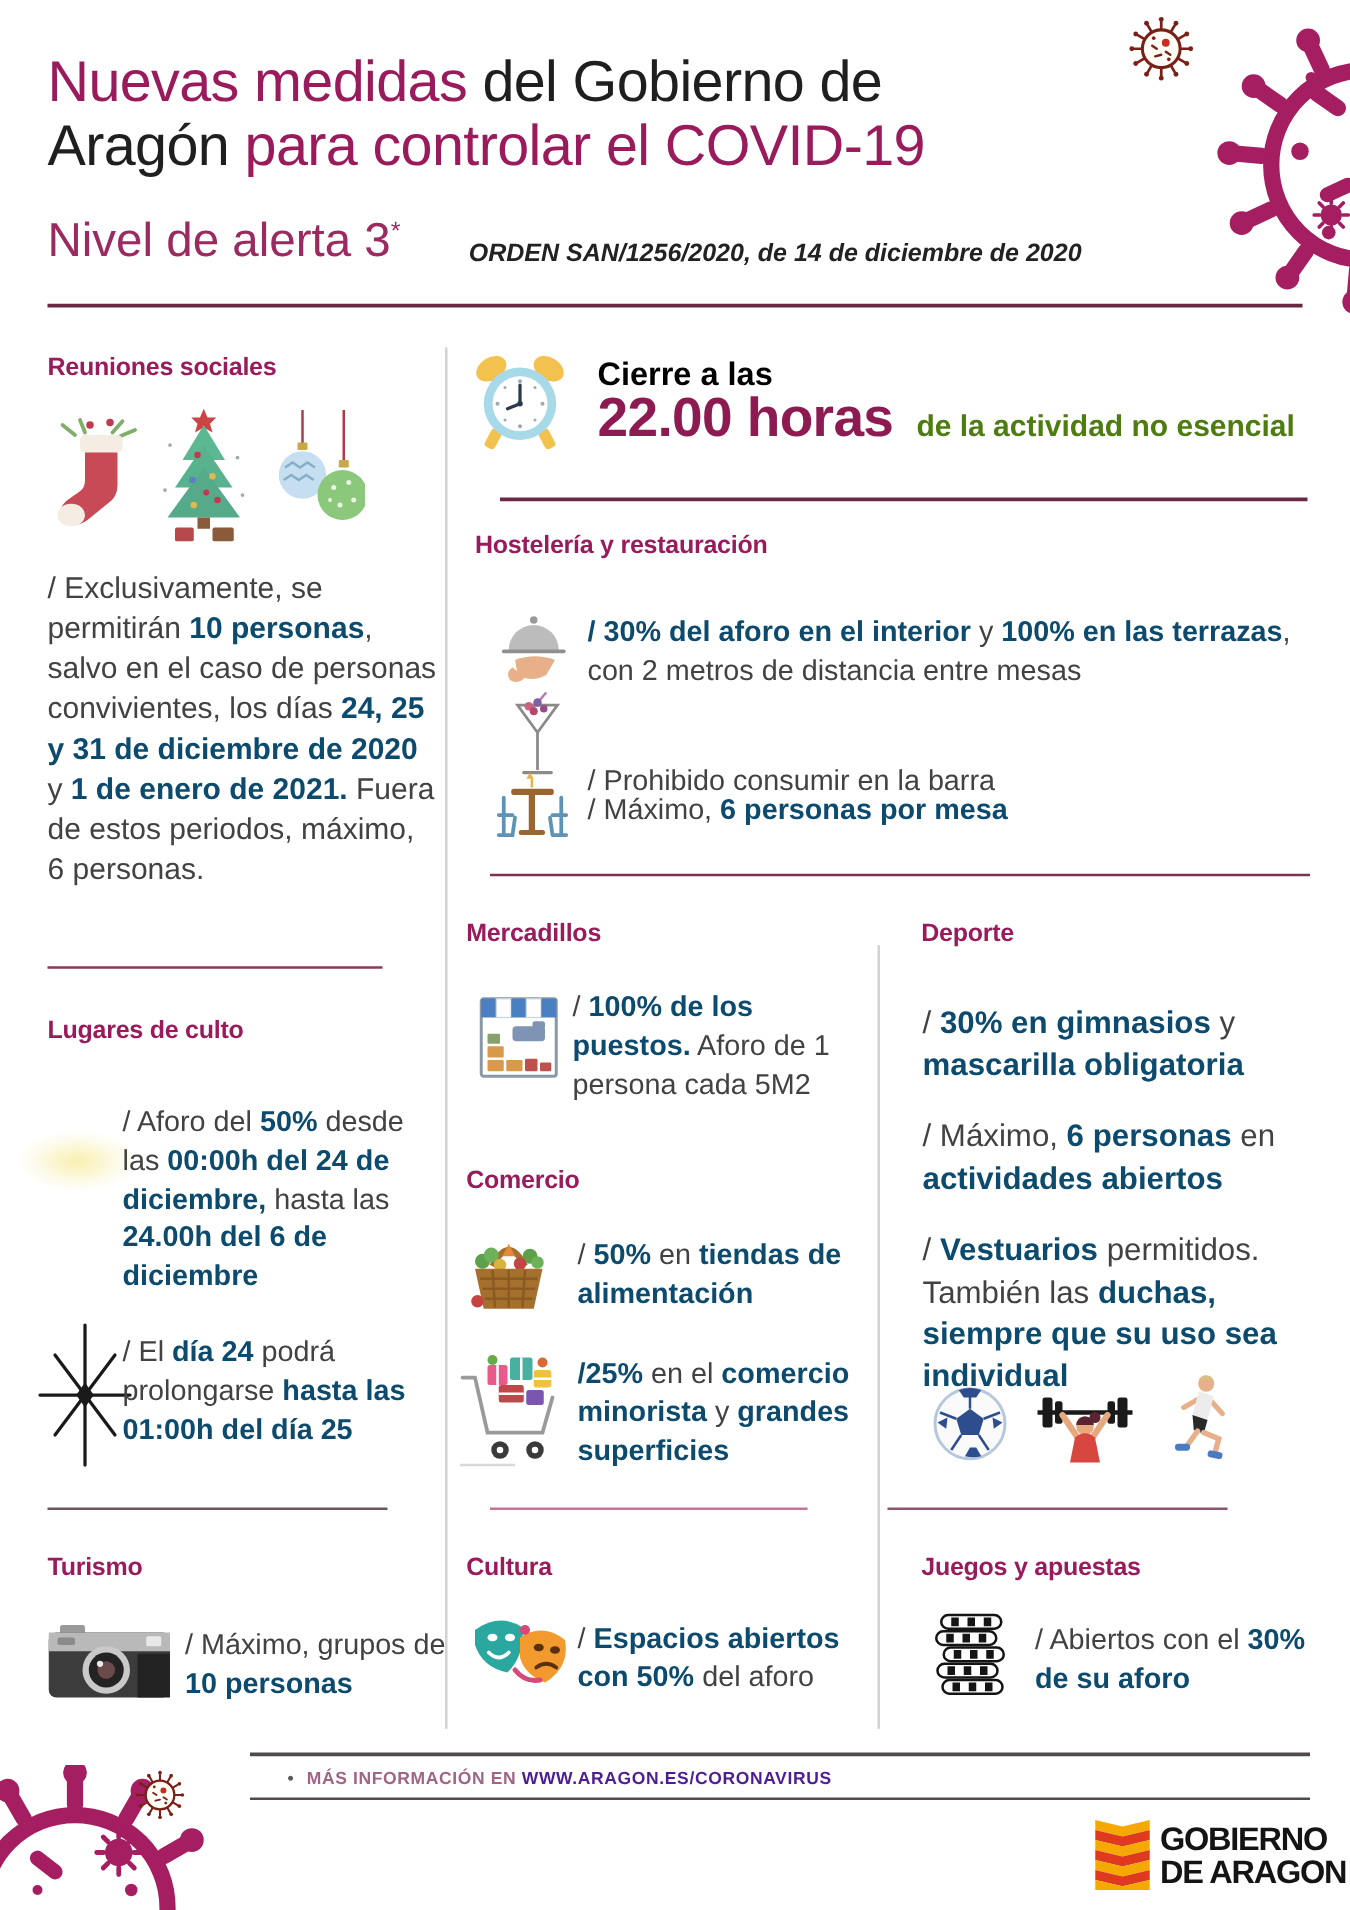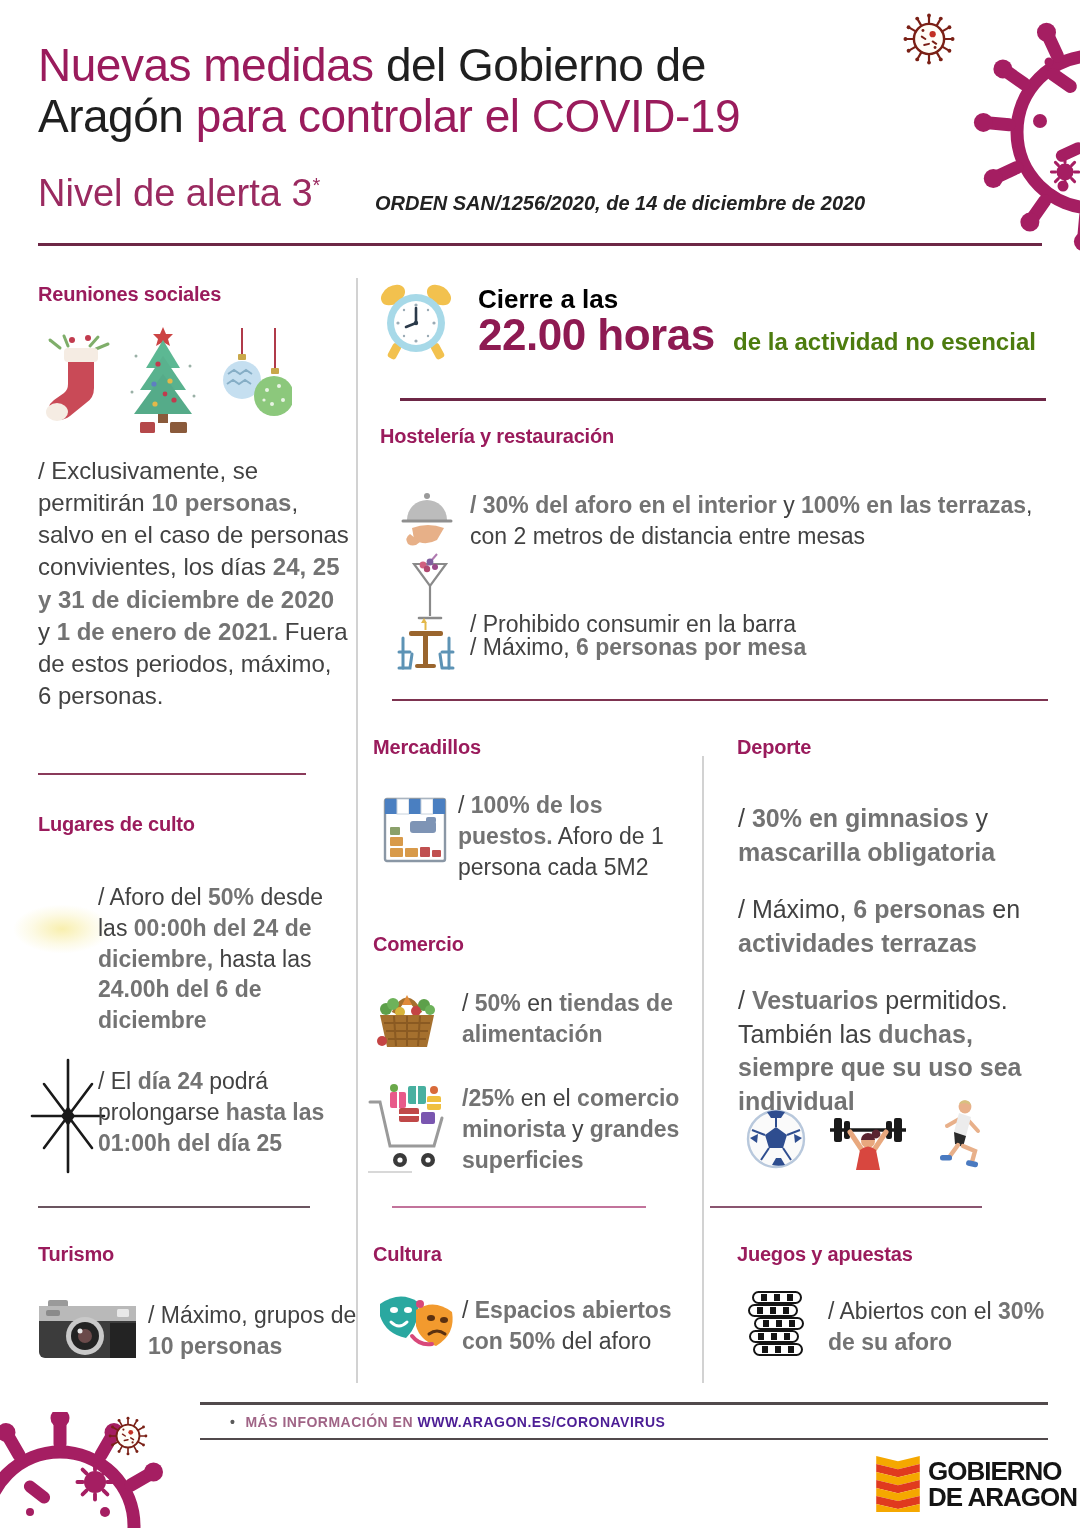--- a/index.html
+++ b/index.html
@@ -7,21 +7,21 @@
         font-family:"Liberation Sans",sans-serif;color:#3a3a3a;margin:0 auto;}
   .abs{position:absolute;}
   .accent{color:#9a1b5c;}
   .title{font-size:46px;line-height:1.1;font-weight:500;color:#1f1f1f;letter-spacing:-0.5px;}
   .title .accent{font-weight:400;}
   .alert{font-size:38px;font-weight:400;color:#9a2a60;}
   .alert sup{font-size:20px;}
   .orden{font-size:20px;font-style:italic;font-weight:700;color:#222;}
   .sec-title{font-size:20px;font-weight:800;color:#9a1b5c;letter-spacing:-0.2px;}
   .body{font-size:24px;line-height:1.34;color:#424242;}
-  .body .b{font-weight:700;color:#737373;}
+  .body .b{font-weight:700;color:#0c4a6e;}
   .body-sm{font-size:23px;}
   .body-lg{font-size:25px;}
   .rule{position:absolute;background:#6d2746;}
   .vrule{position:absolute;background:#d2d2d2;width:2px;}
   .closure-prefix{font-size:26px;font-weight:700;color:#000000;}
   .closure-time{font-size:44px;font-weight:700;color:#8e1a52;letter-spacing:-0.5px;}
   .closure-suffix{font-size:24px;font-weight:700;color:#4d7c0f;}
   .f-prefix{color:#a06486;font-weight:700;}
   .f-url{color:#4c1d95;font-weight:700;}
   .logo-text{font-size:26px;font-weight:800;color:#141414;line-height:1.0;letter-spacing:-1px;}
@@ -404,21 +404,21 @@
     <ellipse cx="68" cy="32" rx="4" ry="3" fill="#5a3010"></ellipse>
     <path d="M53 46 q8 -6 16 0" fill="none" stroke="#5a3010" stroke-width="3" stroke-linecap="round"></path>
     <path d="M36 48 q8 10 20 8" fill="none" stroke="#d8487a" stroke-width="4" stroke-linecap="round"></path>
     <circle cx="44" cy="16" r="4" fill="#d8487a"></circle>
   </svg>
   <div class="abs body body-sm" style="left:462px;top:1295px;width:250px;"><span>/ </span><span class="b">Espacios abiertos con 50%</span><span> del aforo</span></div>
 
   <div class="abs sec-title" style="left:737px;top:736px;">Deporte</div>
 
   <div class="abs body body-lg" style="left:738px;top:802px;width:320px;"><span>/ </span><span class="b">30% en gimnasios</span><span> y </span><span class="b">mascarilla obligatoria</span></div>
-  <div class="abs body body-lg" style="left:738px;top:893px;width:320px;"><span>/ Máximo, </span><span class="b">6 personas</span><span> en </span><span class="b">actividades terrazas</span></div>
+  <div class="abs body body-lg" style="left:738px;top:893px;width:320px;"><span>/ Máximo, </span><span class="b">6 personas</span><span> en </span><span class="b">actividades abiertos</span></div>
   <div class="abs body body-lg" style="left:738px;top:984px;width:330px;"><span>/ </span><span class="b">Vestuarios</span><span> permitidos. También las </span><span class="b">duchas, siempre que su uso sea individual</span></div>
 
   <svg class="abs" style="left:745px;top:1108px;" width="62" height="62" viewBox="0 0 62 62">
     <circle cx="31" cy="31" r="28" fill="#fafafa" stroke="#b8c8dc" stroke-width="2.4"></circle>
     <polygon points="31,19 42,27 38,40 24,40 20,27" fill="#2e4d8f"></polygon>
     <g stroke="#2e4d8f" stroke-width="2">
       <line x1="31" y1="19" x2="31" y2="5"></line>
         <line x1="42" y1="27" x2="55" y2="22"></line>
       <line x1="38" y1="40" x2="46" y2="52"></line>
         <line x1="24" y1="40" x2="16" y2="52"></line>

